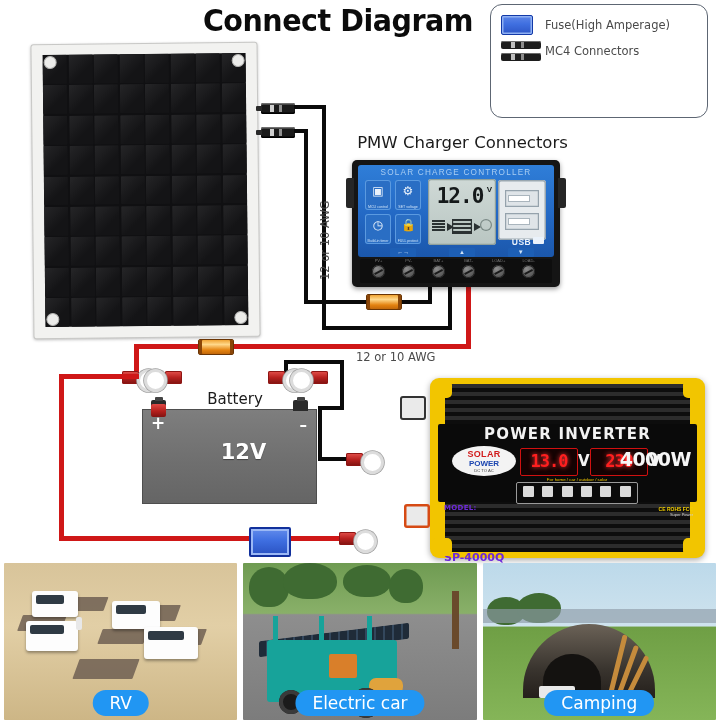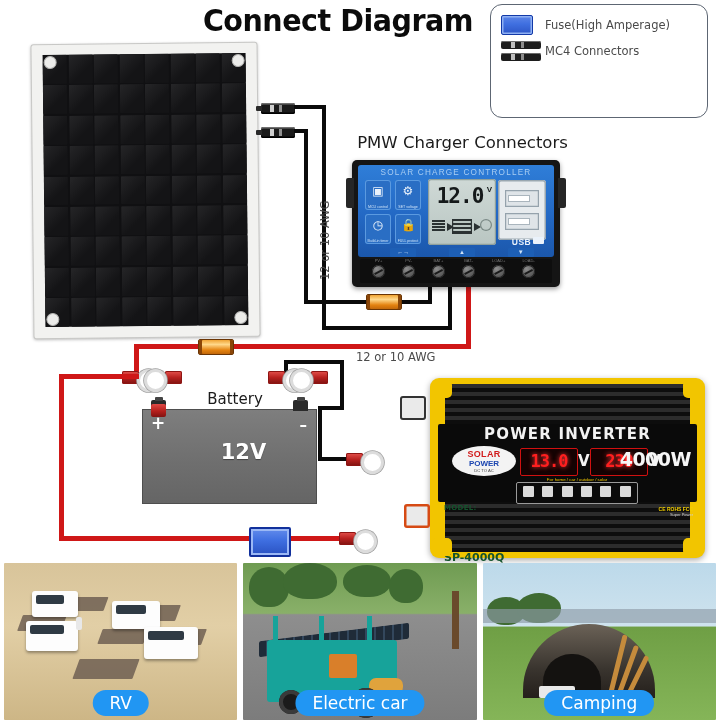--- a/index.html
+++ b/index.html
@@ -192,21 +192,21 @@
   .disp-u{position:absolute;top:74px;z-index:4;font-family:"DejaVu Sans",sans-serif;font-weight:bold;
     font-size:15px;color:#f4f4f4;}
   .inv-w{position:absolute;right:14px;top:70px;z-index:4;font-family:"DejaVu Sans",sans-serif;
     font-weight:bold;font-size:19px;color:#f6f6f6;letter-spacing:-0.5px;}
   .inv-apps{position:absolute;left:86px;top:104px;width:120px;height:20px;z-index:4;
     border:1px solid #9a9a9a;border-radius:2px;background:#0b0b0b;}
   .inv-apps .cap{position:absolute;left:0;top:-6px;width:100%;text-align:center;font-size:4.4px;color:#f0c800;}
   .inv-apps .row{position:absolute;left:2px;top:3px;right:2px;display:flex;justify-content:space-around;align-items:center;}
   .inv-apps .row i{display:block;width:11px;height:11px;background:#dadada;border-radius:1px;}
   .inv-model{position:absolute;left:14px;top:126px;z-index:4;font-family:"DejaVu Sans",sans-serif;
-    font-weight:bold;color:#14532d;}
+    font-weight:bold;color:#6d28d9;}
   .inv-model .m1{font-size:7px;letter-spacing:0.3px;}
   .inv-model .m2{font-size:11px;margin-top:39px;}
   .inv-cert{position:absolute;right:12px;top:128px;z-index:4;text-align:right;}
   .inv-cert .c1{font-size:5px;color:#f3cf00;font-weight:bold;}
   .inv-cert .c2{font-size:4px;color:#cfcfcf;}
   .inv-corner{position:absolute;width:20px;height:18px;background:#f2c500;border-radius:5px;z-index:6;}
   .socket{position:absolute;width:26px;height:24px;border-radius:3px;z-index:7;
     background:#eaeaea;box-shadow:inset 0 0 0 2px #333;}
   .socket.y{box-shadow:inset 0 0 0 2.5px #d64a14;}
 

